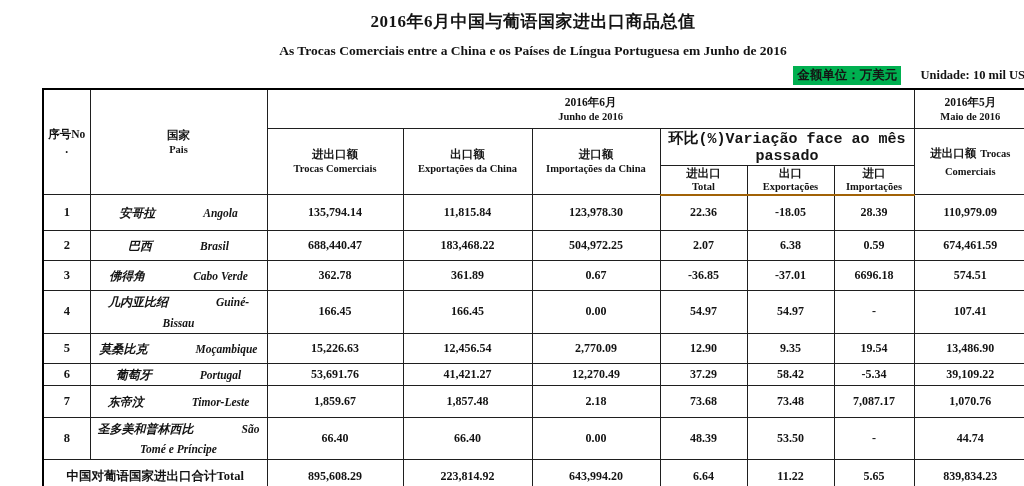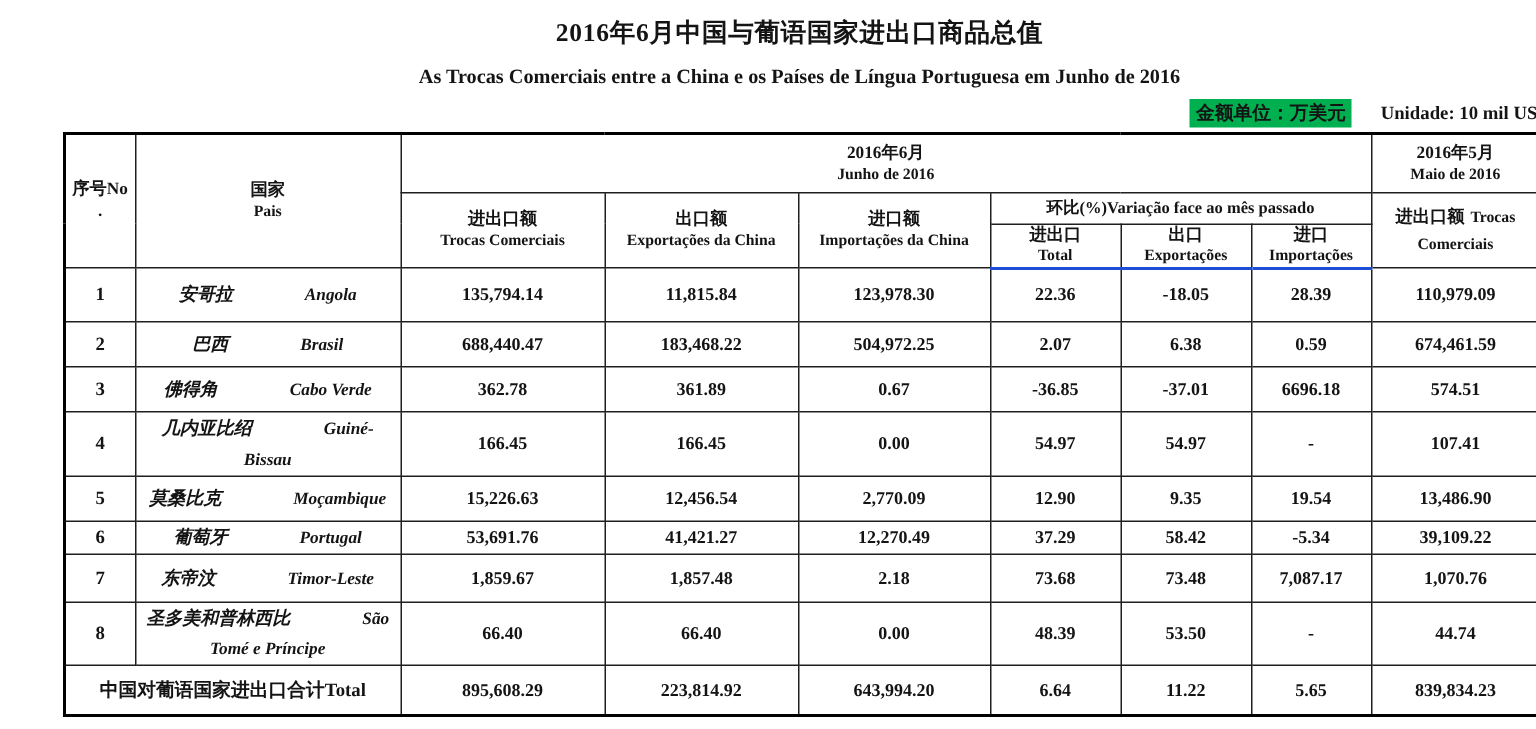--- a/index.html
+++ b/index.html
@@ -24,24 +24,24 @@
   .unit-en{margin-left:16px;}
 
   table.trade{
     border-collapse:collapse;table-layout:fixed;margin:0 auto;
     width:984px;border:2px solid #000;
   }
   table.trade th,table.trade td{
     border:1px solid #1f1f1f;text-align:center;vertical-align:middle;
     font-weight:bold;padding:0 2px;overflow:hidden;
   }
-  tr.hC th{border-bottom:2px solid #1d4ed8;}
+  tr.hC th{border-bottom:2px solid #a16207;}
   .hcn{font-size:11.5px;line-height:1.3;}
   .hpt{font-size:10.5px;line-height:1.25;}
-  .mom-title{font-size:11px;}
+  .mom-title{font-size:15px;font-family:Liberation Mono, monospace;}
   .num{font-size:12px;}
   .row-no{font-size:12.5px;}
   .country{text-align:center;line-height:1.3;padding:0 6px;font-style:italic;}
   .country .cn{font-size:12px;}
   .country .pt{font-size:11.5px;}
   .country .gap{display:inline-block;width:48px;}
   .total-label{font-size:12.5px;}
 </style>
 </head>
 <body>

